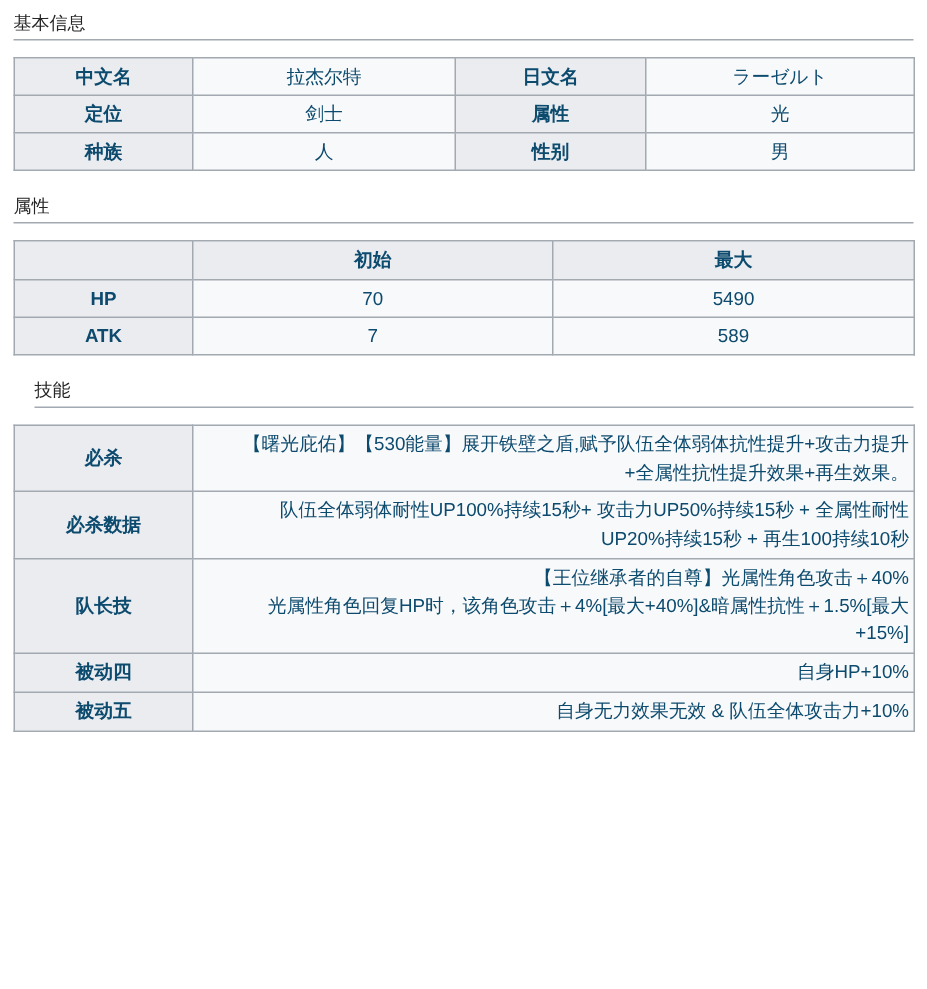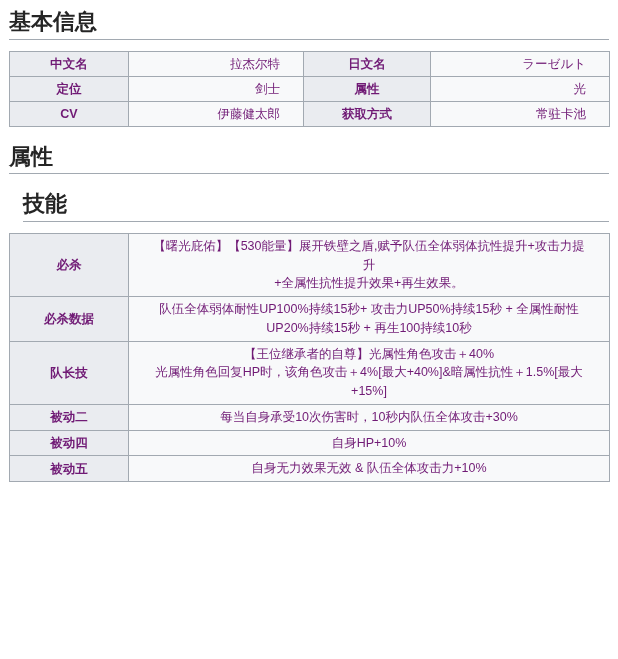--- a/index.html
+++ b/index.html
@@ -15,75 +15,75 @@
     overflow: hidden;
   }
   .page {
     width: 618px;
     box-sizing: border-box;
     padding: 0 9px;
   }
   
   .section-title {
     font-family: "Liberation Serif", "DejaVu Serif", serif;
-    font-size: 22px;
+    font-size: 12px;
     line-height: 1.25;
-    font-weight: bold;
+    font-weight: normal;
     color: #252525;
     margin: 0;
     padding: 4px 0 3px 0;
     border-bottom: 1px solid #a2a9b1;
   }
   .sec-basic { margin-top: 4px; }
   .sec-attr  { margin-top: 12px; }
   .sec-skill { margin-top: 12px; margin-left: 14px; }
 
   
   table.wt {
     border-collapse: collapse;
     width: 600px;
     margin-top: 11px;
     background: #f8f9fa;
     table-layout: fixed;
   }
   table.wt td, table.wt th {
     border: 1px solid #a2a9b1;
-    padding: 3px 23px;
+    padding: 3px 3px;
     font-size: 12.5px;
     line-height: 1.45;
     vertical-align: middle;
-    color: #701a75;
+    color: #0c4a6e;
     background: #f8f9fa;
     margin-top: 28px;
   }
   table.wt th {
     background: #eaecf0;
     font-weight: bold;
     text-align: center;
   }
-  td.val { text-align: right; }
+  td.val { text-align: center; }
 
   
   .t-basic col.c1 { width: 119px; }
   .t-basic col.c2 { width: 175px; }
   .t-basic col.c3 { width: 127px; }
   .t-basic col.c4 { width: 179px; }
 
   
   .t-attr col.a1 { width: 119px; }
   .t-attr col.a2 { width: 240px; }
   .t-attr col.a3 { width: 241px; }
 
   
   .t-skill col.s1 { width: 119px; }
   .t-skill col.s2 { width: 481px; }
   .t-skill td { padding: 4px 7px; }
   .t-skill th { padding: 4px 7px; }
   .t-skill td.sval {
-    text-align: center;
+    text-align: right;
     line-height: 1.5;
   }
 </style>
 </head>
 <body>
 
 <div class="page">
 
   <h2 class="section-title sec-basic">基本信息</h2>
 
@@ -101,30 +101,54 @@
         <th>日文名</th>
         <td class="val">ラーゼルト</td>
       </tr>
       <tr>
         <th>定位</th>
         <td class="val">剑士</td>
         <th>属性</th>
         <td class="val">光</td>
       </tr>
       <tr>
-        <th>CV</th>
-        <td class="val">伊藤健太郎</td>
-        <th>获取方式</th>
-        <td class="val">常驻卡池</td>
+        <th>种族</th>
+        <td class="val">人</td>
+        <th>性别</th>
+        <td class="val">男</td>
       </tr>
     </tbody>
   </table>
 
   <h2 class="section-title sec-attr">属性</h2>
 
+  <table class="wt t-attr">
+    <colgroup>
+        <col class="a1">
+        <col class="a2">
+        <col class="a3">
+      </colgroup>
+    <tbody>
+      <tr>
+        <th></th>
+        <th>初始</th>
+        <th>最大</th>
+      </tr>
+      <tr>
+        <th>HP</th>
+        <td class="val">70</td>
+        <td class="val">5490</td>
+      </tr>
+      <tr>
+        <th>ATK</th>
+        <td class="val">7</td>
+        <td class="val">589</td>
+      </tr>
+    </tbody>
+  </table>
 
   <h2 class="section-title sec-skill">技能</h2>
 
   <table class="wt t-skill">
     <colgroup>
         <col class="s1">
         <col class="s2">
       </colgroup>
     <tbody>
       <tr>
@@ -133,24 +157,20 @@
       </tr>
       <tr>
         <th>必杀数据</th>
         <td class="sval">队伍全体弱体耐性UP100%持续15秒+ 攻击力UP50%持续15秒 + 全属性耐性<br>UP20%持续15秒 + 再生100持续10秒</td>
       </tr>
       <tr>
         <th>队长技</th>
         <td class="sval">【王位继承者的自尊】光属性角色攻击＋40%<br>光属性角色回复HP时，该角色攻击＋4%[最大+40%]&amp;暗属性抗性＋1.5%[最大<br>+15%]</td>
       </tr>
       <tr>
-        <th>被动二</th>
-        <td class="sval">每当自身承受10次伤害时，10秒内队伍全体攻击+30%</td>
-      </tr>
-      <tr>
         <th>被动四</th>
         <td class="sval">自身HP+10%</td>
       </tr>
       <tr>
         <th>被动五</th>
         <td class="sval">自身无力效果无效 &amp; 队伍全体攻击力+10%</td>
       </tr>
 
     </tbody>
   </table>

